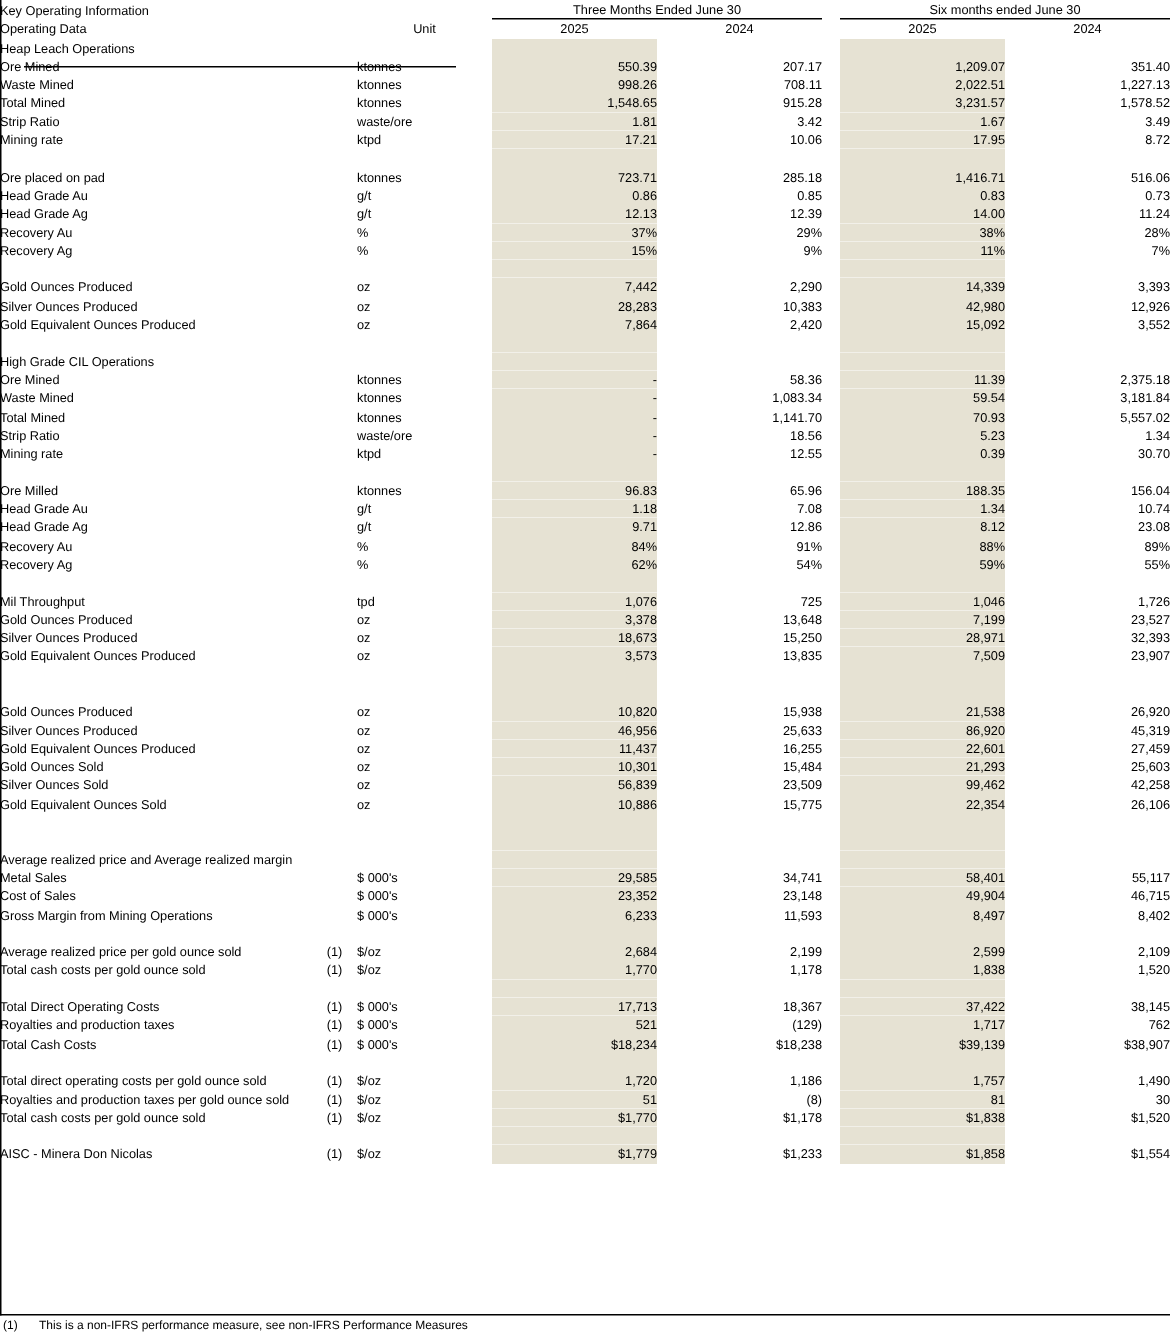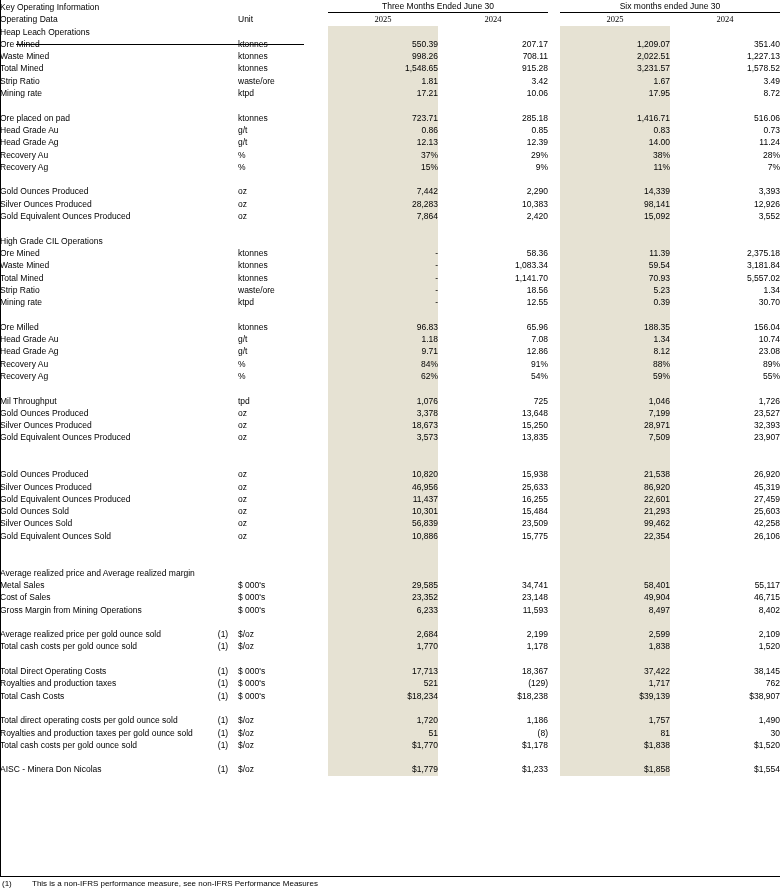--- a/index.html
+++ b/index.html
@@ -62,38 +62,38 @@
   .section td { font-weight: bold; }
 
   .period-hdr {
     text-align: center;
     font-weight: bold;
     font-size: 8.5px;
     border-bottom: 1px solid #000;
     height: 13px;
     line-height: 13px;
   }
-  .year-hdr { text-align: center; font-weight: bold; font-size: 8.5px; font-family: Liberation Serif, serif; }
-  .unit-hdr { font-weight: bold; font-size: 8.5px; }
+  .year-hdr { text-align: center; font-weight: bold; font-size: 8.5px; }
+  .unit-hdr { text-align: center; font-weight: bold; font-size: 8.5px; }
 
   .spacer td { height: 9px; line-height: 9px; }
   .spacer-sm td { height: 6px; line-height: 6px; }
 
   .footer {
     position: absolute;
     left: 0;
     bottom: 0;
     width: 780px;
     border-top: 1px solid #000;
     font-size: 8px;
     height: 14px;
     line-height: 14px;
   }
   .footer .fn-num { position: absolute; left: 2px; top: 0; }
-  .footer .fn-txt { position: absolute; left: 32px; top: 0; }
+  .footer .fn-txt { position: absolute; left: 26px; top: 0; }
   .left-border-box {
     position: absolute;
     left: 0px;
     top: 0px;
     width: 1px;
     height: 877px;
     background: #000;
   }
   .hdr-underline-box {
     position: absolute;
@@ -281,21 +281,21 @@
           <td class="num shadeA">14,339</td>
           <td class="num shadeB">3,393</td>
         </tr>
         <tr>
           <td class="label">Silver Ounces Produced</td>
           <td class="note"></td>
           <td class="unit">oz</td>
           <td class="num shadeA">28,283</td>
           <td class="num shadeB">10,383</td>
           <td class="shadeB"></td>
-          <td class="num shadeA">98,141</td>
+          <td class="num shadeA">42,980</td>
           <td class="num shadeB">12,926</td>
         </tr>
         <tr>
           <td class="label">Gold Equivalent Ounces Produced</td>
           <td class="note"></td>
           <td class="unit">oz</td>
           <td class="num shadeA">7,864</td>
           <td class="num shadeB">2,420</td>
           <td class="shadeB"></td>
           <td class="num shadeA">15,092</td>

